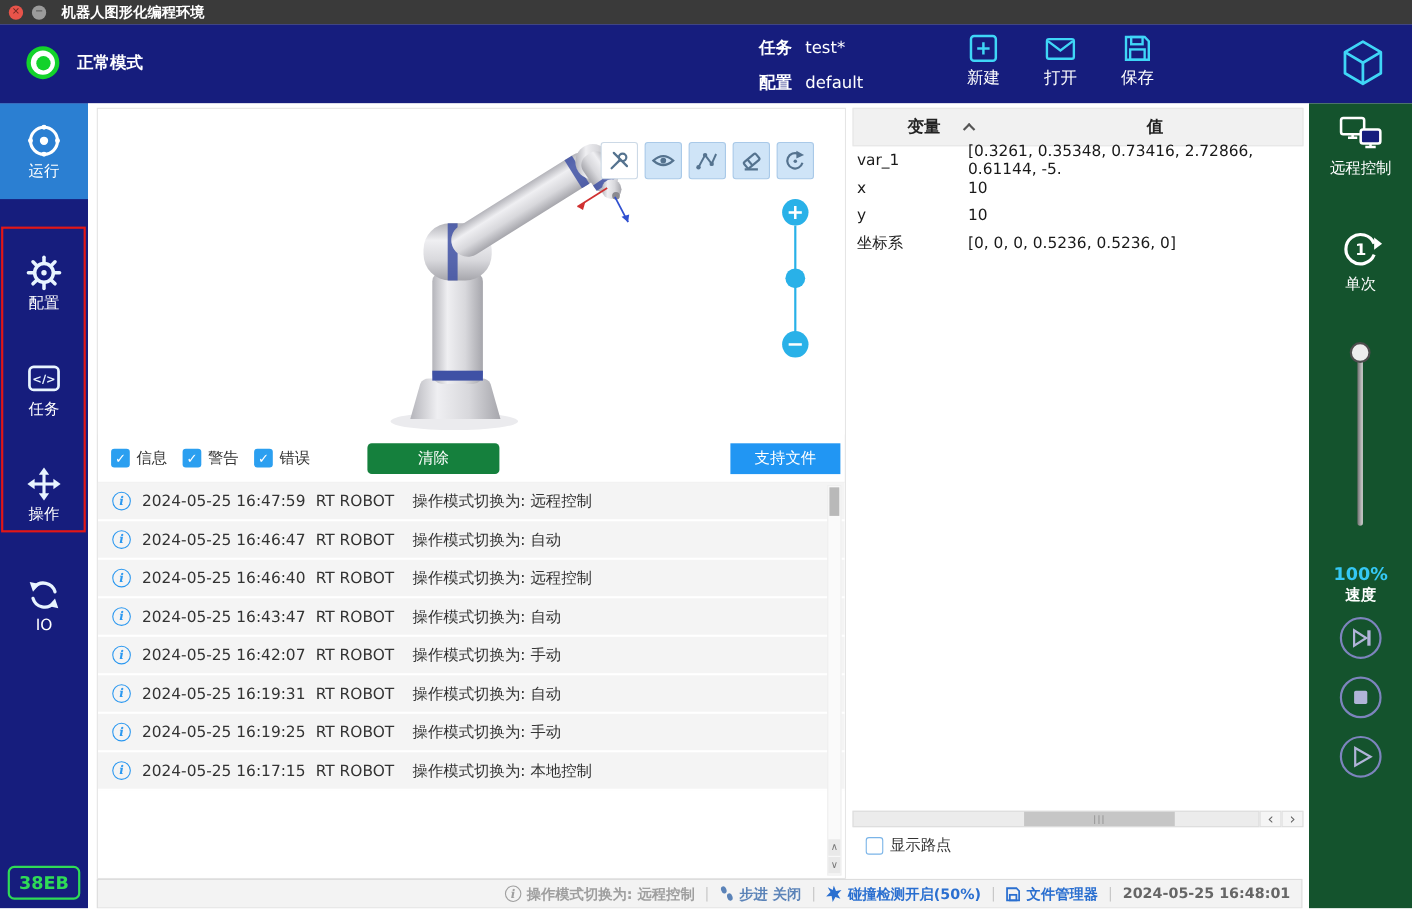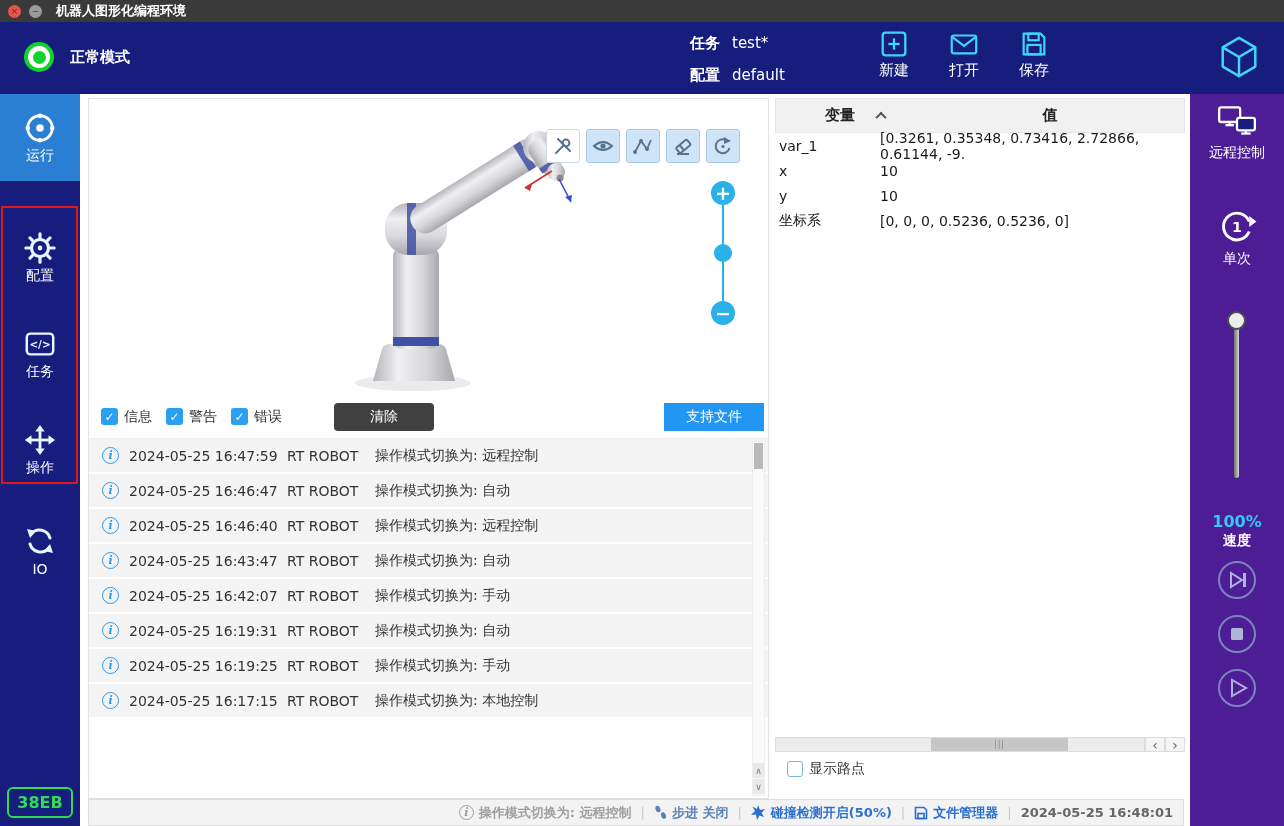--- a/index.html
+++ b/index.html
@@ -32,21 +32,21 @@
   .ls-item { position:absolute; left:0; width:80px; display:flex; flex-direction:column; align-items:center; justify-content:center; gap:2px; color:#fff; font-size:14px; }
   .ls-run { top:0; height:87px; background:#2b7fd2; }
   .ls-cfg { top:126px; height:76px; }
   .ls-task { top:222px; height:76px; }
   .ls-op { top:318px; height:76px; }
   .ls-io { top:418px; height:76px; }
   .red-box { position:absolute; left:1px; top:112px; width:77px; height:278px; border:2px solid #e21717; pointer-events:none; }
   .dev-badge { position:absolute; left:7px; bottom:8px; width:66px; height:31px; border:2px solid #2fdb56; border-radius:6px; color:#2fdb56; font-weight:bold; font-size:16px; display:flex; align-items:center; justify-content:center; }
 
   
-  .right-sidebar { position:absolute; top:94px; right:0; width:94px; bottom:0; background:#4c1d95; }
+  .right-sidebar { position:absolute; top:94px; right:0; width:94px; bottom:0; background:#14532d; }
   .rs-item { position:absolute; width:94px; text-align:center; color:#fff; font-size:14px; display:flex; flex-direction:column; align-items:center; gap:4px; }
   .rs-remote { top:10px; }
   .rs-single { top:112px; }
   .sl-track { position:absolute; left:44px; top:224px; width:5px; height:160px; background:linear-gradient(90deg,#6f6f6f,#d6d6d6); border-radius:3px; }
   .sl-knob { position:absolute; left:37px; top:217px; width:19px; height:19px; border-radius:50%; background:#ededed; border:2px solid #4d4d4d; }
   .rs-speed { top:418px; gap:1px; }
   .speed-val { color:#35c8f5; font-weight:bold; font-size:16px; }
   .speed-lbl { color:#fff; font-size:14px; font-weight:bold; }
   .transport { position:absolute; left:28px; width:38px; height:38px; border:2px solid #7d84bd; border-radius:50%; display:flex; align-items:center; justify-content:center; }
   .t1{ top:467px; } .t2{ top:521px; } .t3{ top:575px; }
@@ -68,21 +68,21 @@
 
   .tabs-row { height:50px; flex:none; display:flex; border-top:1px solid #e3e3e3; border-bottom:1px solid #e3e3e3; }
   .tab { width:90px; display:flex; align-items:center; justify-content:center; font-size:16px; border-right:1px solid #e3e3e3; }
   .tab.active { color:#1a1a1a; font-weight:bold; }
   .tab.inactive { color:#9a9a9a; }
 
   .filter-row { height:44px; flex:none; display:flex; align-items:center; padding-left:12px; border-bottom:1px solid #f0f0f0; }
   .fgroup { display:flex; align-items:center; margin-right:14px; font-size:14px; color:#333; }
   .cb { width:17px; height:17px; border-radius:3px; background:#2b9ff0; color:#fff; font-size:12px; display:flex; align-items:center; justify-content:center; margin-right:6px; }
   .cb.empty { background:#fff; border:1.5px solid #7ab4e8; color:transparent; }
-  .btn-clear { width:100px; height:28px; background:#404040; color:#fff; border-radius:4px; font-size:14px; display:flex; align-items:center; justify-content:center; margin-left:38px; }
+  .btn-clear { width:120px; height:28px; background:#15803d; color:#fff; border-radius:4px; font-size:14px; display:flex; align-items:center; justify-content:center; margin-left:38px; }
   .btn-support { margin-left:auto; margin-right:4px; width:100px; height:28px; background:#2196f3; color:#fff; font-size:14px; display:flex; align-items:center; justify-content:center; }
 
   .log-wrap { flex:1; position:relative; overflow:hidden; background:#fff; }
   .log-list { position:absolute; inset:0; overflow:hidden; }
   .log-row { height:35px; display:flex; align-items:center; background:#f4f4f4; border-bottom:2px solid #fff; }
   .info-badge { flex:none; width:17px; height:17px; border-radius:50%; border:1.8px solid #2b98f0; color:#2b98f0; font-family:"DejaVu Serif","Liberation Serif",serif; font-style:italic; font-weight:bold; font-size:11px; display:flex; align-items:center; justify-content:center; margin:0 10px 0 13px; }
   .lr-time { width:158px; color:#333; font-size:14px; }
   .lr-src { width:88px; color:#333; font-size:14px; }
   .lr-msg { color:#333; font-size:14px; }
   .v-scroll { position:absolute; top:2px; bottom:2px; right:3px; width:13px; background:#fafafa; border:1px solid #eee; }
@@ -430,21 +430,21 @@
           <span>变量</span>
           <span class="caret-up"></span>
         </div>
         <div class="vh-value">值</div>
       </div>
       <div>
 
 
           <div class="var-row">
             <span class="vr-name">var_1</span>
-            <span class="vr-value">[0.3261, 0.35348, 0.73416, 2.72866, 0.61144, -9.</span>
+            <span class="vr-value">[0.3261, 0.35348, 0.73416, 2.72866, 0.61144, -5.</span>
           </div>
 
           <div class="var-row">
             <span class="vr-name">x</span>
             <span class="vr-value">10</span>
           </div>
 
           <div class="var-row">
             <span class="vr-name">y</span>
             <span class="vr-value">10</span>

